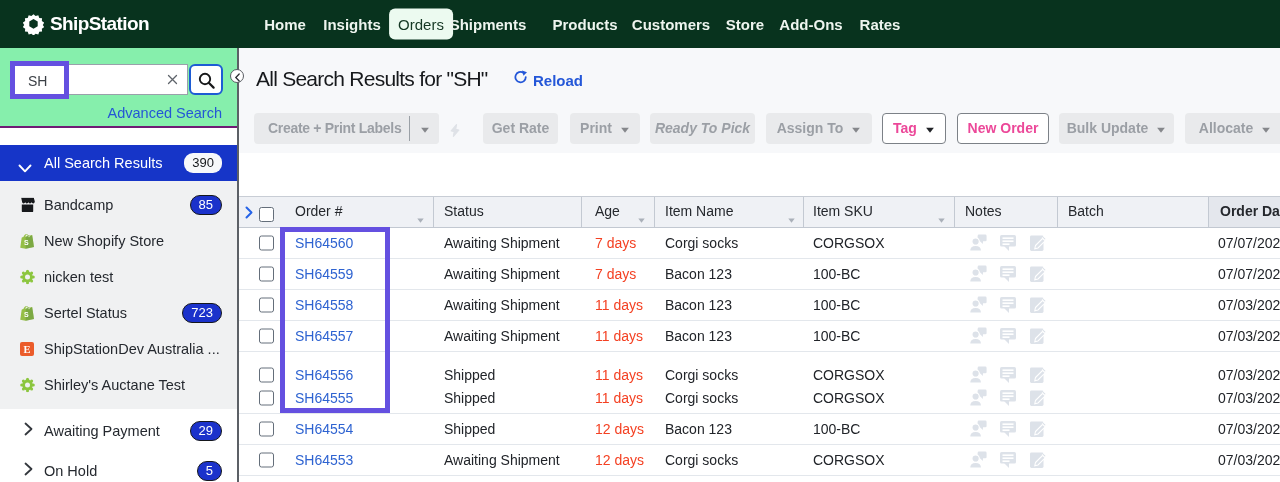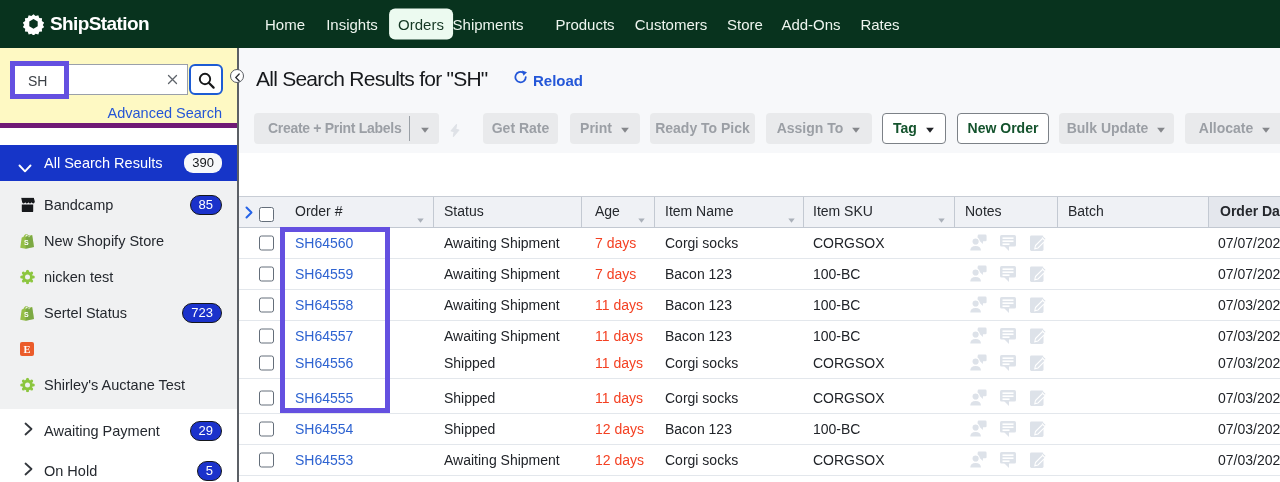--- a/index.html
+++ b/index.html
@@ -1,27 +1,27 @@
 <!DOCTYPE html>
 <html><head><meta charset="utf-8"><style>
 * { margin:0; padding:0; box-sizing:border-box; }
 html,body { width:1280px; height:482px; overflow:hidden; font-family:"Liberation Sans",sans-serif; background:#ffffff; }
 #page { position:relative; width:1188px; height:482px; }
 
 
 #topbar { position:absolute; left:0; top:0; width:1280px; height:48px; background:#08331e; }
 #logo { position:absolute; left:23px; top:13px; }
 #logotext { position:absolute; left:50px; top:13px; color:#ffffff; font-size:19px; font-weight:bold; letter-spacing:-0.6px; }
-.navitem { position:absolute; top:50%; transform:translate(-50%,-50%); color:#eef5ef; font-size:15px; white-space:nowrap; }
+.navitem { position:absolute; top:50%; transform:translate(-50%,-50%); color:#eef5ef; font-size:15px; white-space:nowrap;font-weight:bold; }
 .navitem.pill { background:#ecfaf0; color:#143723; padding:7px 9px; border-radius:6px; font-weight:400; }
 
 
 #sidebar { position:absolute; left:0; top:48px; width:238px; height:434px; background:#ffffff; }
 #sideborder { position:absolute; left:237px; top:48px; width:1.5px; height:434px; background:#5c6066; z-index:4; }
-#searcharea { position:absolute; left:0; top:0; width:238px; height:80px; background:#fef9c3; border-bottom:5px solid #701a75; }
+#searcharea { position:absolute; left:0; top:0; width:238px; height:80px; background:#86efac; border-bottom:2px solid #701a75; }
 #searchinput { position:absolute; left:14px; top:16px; width:174px; height:31px; background:#ffffff; border:1px solid #9aa0aa; }
 #searchtext { position:absolute; left:13px; top:8px; font-size:14px; color:#3c4046; }
 #xclear { position:absolute; right:9px; top:9px; }
 #searchbtn { position:absolute; left:189px; top:16px; width:34px; height:31px; background:#ffffff; border:2px solid #1d5cd4; border-radius:6px; text-align:center; padding-top:6px; }
 #advsearch { position:absolute; right:16px; top:57px; font-size:14.5px; color:#2456d6; }
 #collapse { position:absolute; left:230px; top:21px; width:14px; height:14px; background:#ffffff; border:1px solid #595d63; border-radius:50%; z-index:6; }
 #collapse svg { display:block; margin:2.5px auto 0; }
 #allresults { position:absolute; left:0; top:97px; width:238px; height:36px; background:#1635c8; color:#ffffff; }
 #allresults .chev { position:absolute; left:18px; top:14px; }
 #allresults .lbl { position:absolute; left:44px; top:9.5px; font-size:14.5px; }
@@ -35,21 +35,21 @@
 .brow { position:absolute; left:0; width:238px; height:36px; background:#ffffff; }
 .brow .chev { position:absolute; left:23px; top:50%; transform:translateY(-50%); }
 
 
 #main { position:absolute; left:239px; top:48px; width:1041px; height:434px; background:#ffffff; }
 #maingray { position:absolute; left:239px; top:48px; width:1041px; height:105px; background:#f7f8fa; }
 #title { position:absolute; left:256px; top:67px; font-size:21px; color:#17191c; letter-spacing:-0.75px; }
 #reload { position:absolute; left:514px; top:70px; }
 #reloadtext { position:absolute; left:533px; top:72px; color:#2457d8; font-size:15px; font-weight:bold; }
 .btn { position:absolute; top:113px; height:31px; background:#e9eaec; border-radius:4px; color:#9b9fa5; font-size:14px; font-weight:bold; text-align:center; line-height:31px; white-space:nowrap; }
-.btn.en { background:#ffffff; border:1px solid #7c8187; color:#14532d; line-height:29px;text-align:center; }
+.btn.en { background:#ffffff; border:1px solid #7c8187; color:#ec4899; line-height:29px;text-align:center; }
 .tri { display:inline-block; margin-left:8px; }
 
 
 #tablehdr { position:absolute; left:238px; top:196px; width:1042px; height:32px; background:#eff1f5; border-top:1px solid #c8cdd5; border-bottom:1px solid #c2c8d1; }
 .hcell { position:absolute; top:203px; font-size:14px; color:#25282d; white-space:nowrap; }
 .hcell.b { font-weight:bold; }
 .hsort { position:absolute; top:209px; }
 .hdrdark { position:absolute; left:1209px; top:197px; width:71px; height:30px; background:#e4e7ed; }
 #tablehdr .hvline { position:absolute; top:0; height:100%; width:1px; background:#c3c9d2; }
 .trow { position:absolute; left:238px; width:1042px; height:31px; background:#ffffff; border-bottom:1px solid #e3e7ec; }
@@ -158,20 +158,21 @@
           <span class="sname">Sertel Status</span>
           <span class="badge">723</span>
         </div>
 <div class="srow" style="top:150px">
           <span class="sicon">
             <svg width="14" height="14" viewBox="0 0 14 14">
               <rect x="0" y="0" width="14" height="14" rx="2" fill="#eb5c2b"></rect>
               <text x="7" y="10.8" font-size="10.5" font-family="Liberation Serif" font-weight="bold" fill="#ffffff" text-anchor="middle">E</text>
             </svg>
           </span>
+          <span class="sname">ShipStationDev Australia ...</span>
         </div>
 <div class="srow" style="top:186px">
           <span class="sicon">
             <svg width="15" height="15" viewBox="0 0 15 15">
               <g fill="#8cc63f">
                 <circle cx="7.5" cy="7.5" r="5.4"></circle>
                 <circle cx="7.5" cy="1.7" r="1.5"></circle>
                 <circle cx="7.5" cy="13.3" r="1.5"></circle>
                 <circle cx="1.7" cy="7.5" r="1.5"></circle>
                 <circle cx="13.3" cy="7.5" r="1.5"></circle>
@@ -224,21 +225,21 @@
 <div class="btn" style="left:410px; width:29px;"><svg width="10" height="6" viewBox="0 0 10 7" style="display:inline-block">
         <path d="M0.5 0.8 L9.5 0.8 L5 6.6 Z" fill="#85878b"></path>
       </svg></div>
 <div style="position:absolute; left:450px; top:123px;"><svg width="10" height="13" viewBox="0 0 10 13">
         <path d="M6.5 0.6 L1.2 6.8 L4.2 7.6 L3.4 12.4 L8.8 6.1 L5.7 5.3 Z" fill="#dfe2e7" stroke="#dfe2e7" stroke-width="1.2" stroke-linejoin="round"></path>
       </svg></div>
 <div class="btn" style="left:483px; width:75px;">Get Rate</div>
 <div class="btn" style="left:570px; width:70px;">Print<span class="tri"><svg width="10" height="6" viewBox="0 0 10 7" style="display:inline-block">
           <path d="M0.5 0.8 L9.5 0.8 L5 6.6 Z" fill="#85878b"></path>
         </svg></span></div>
-<div class="btn" style="left:650px; width:105px;">Ready To Pick</div>
+<div class="btn" style="left:650px; width:105px;font-style:italic;">Ready To Pick</div>
 <div class="btn" style="left:766px; width:106px;">Assign To<span class="tri"><svg width="10" height="6" viewBox="0 0 10 7" style="display:inline-block">
           <path d="M0.5 0.8 L9.5 0.8 L5 6.6 Z" fill="#85878b"></path>
         </svg></span></div>
 <div class="btn en" style="left:882px; width:64px;">Tag<span class="tri"><svg width="10" height="6" viewBox="0 0 10 7" style="display:inline-block">
           <path d="M0.5 0.8 L9.5 0.8 L5 6.6 Z" fill="#212327"></path>
         </svg></span></div>
 <div class="btn en" style="left:957px; width:92px;">New Order</div>
 <div class="btn" style="left:1059px; width:115px;">Bulk Update<span class="tri"><svg width="10" height="6" viewBox="0 0 10 7" style="display:inline-block">
           <path d="M0.5 0.8 L9.5 0.8 L5 6.6 Z" fill="#85878b"></path>
         </svg></span></div>
@@ -399,21 +400,21 @@
 </g>
 <g transform="translate(61,0)" fill="#dde2e9">
  <rect x="0" y="1.5" width="13.5" height="15.5" rx="1.4"></rect>
  <path d="M5.5 11.5 l7.2-7.2 l2.5 2.5 l-7.2 7.2 l-3.2 0.7 z" stroke="#ffffff" stroke-width="1.1"></path>
  <path d="M13.6 2.5 l2.4 2.4 l-1.2 1.2 l-2.4-2.4 z" stroke="#ffffff" stroke-width="0.8"></path>
 </g>
 </svg>
       </span>
   <span class="cell" style="left:980px">07/03/202</span>
 </div>
-<div class="trow" style="top:348px">
+<div class="trow" style="top:360px">
   <span class="cb" style="left:21px"></span>
   <span class="cell link" style="left:57px">SH64556</span>
   <span class="cell" style="left:206px">Shipped</span>
   <span class="cell age" style="left:357px">11 days</span>
   <span class="cell" style="left:427px">Corgi socks</span>
   <span class="cell" style="left:575px">CORGSOX</span>
   <span class="nicons" style="left:731px">
         <svg width="84" height="18" viewBox="0 0 84 18" style="display:block">
 <g fill="#dde2e9">
  <rect x="8.6" y="0.6" width="9" height="6.6" rx="1.3"></rect>

